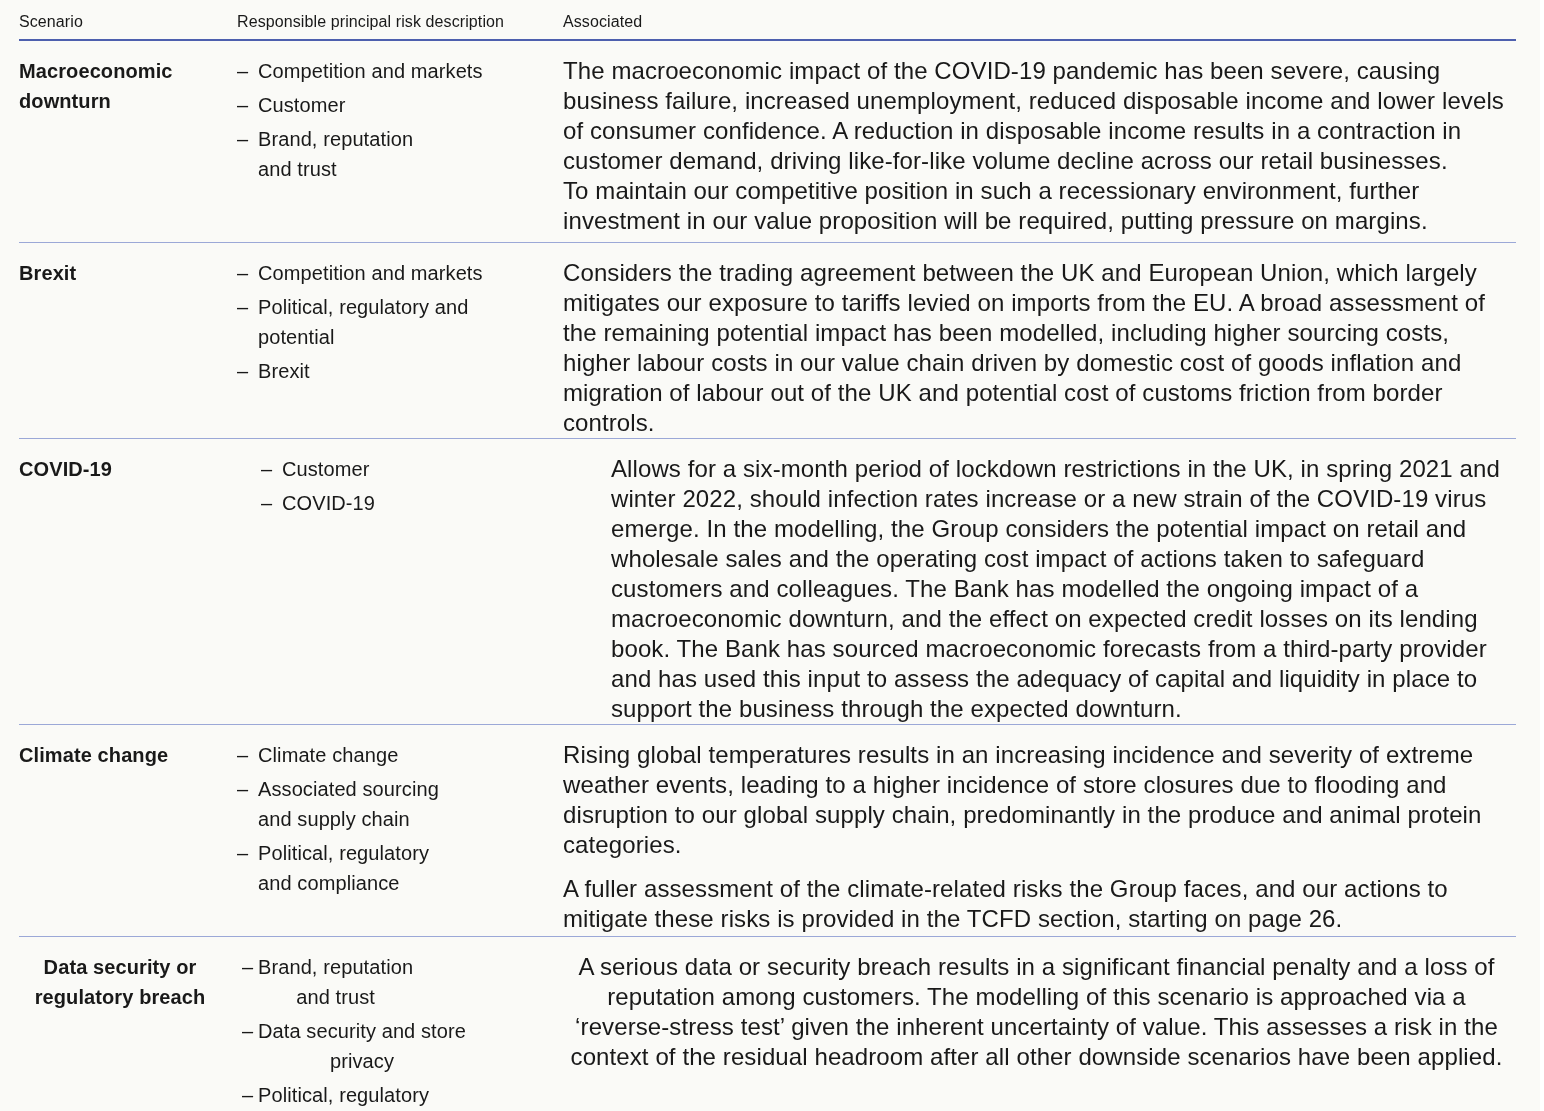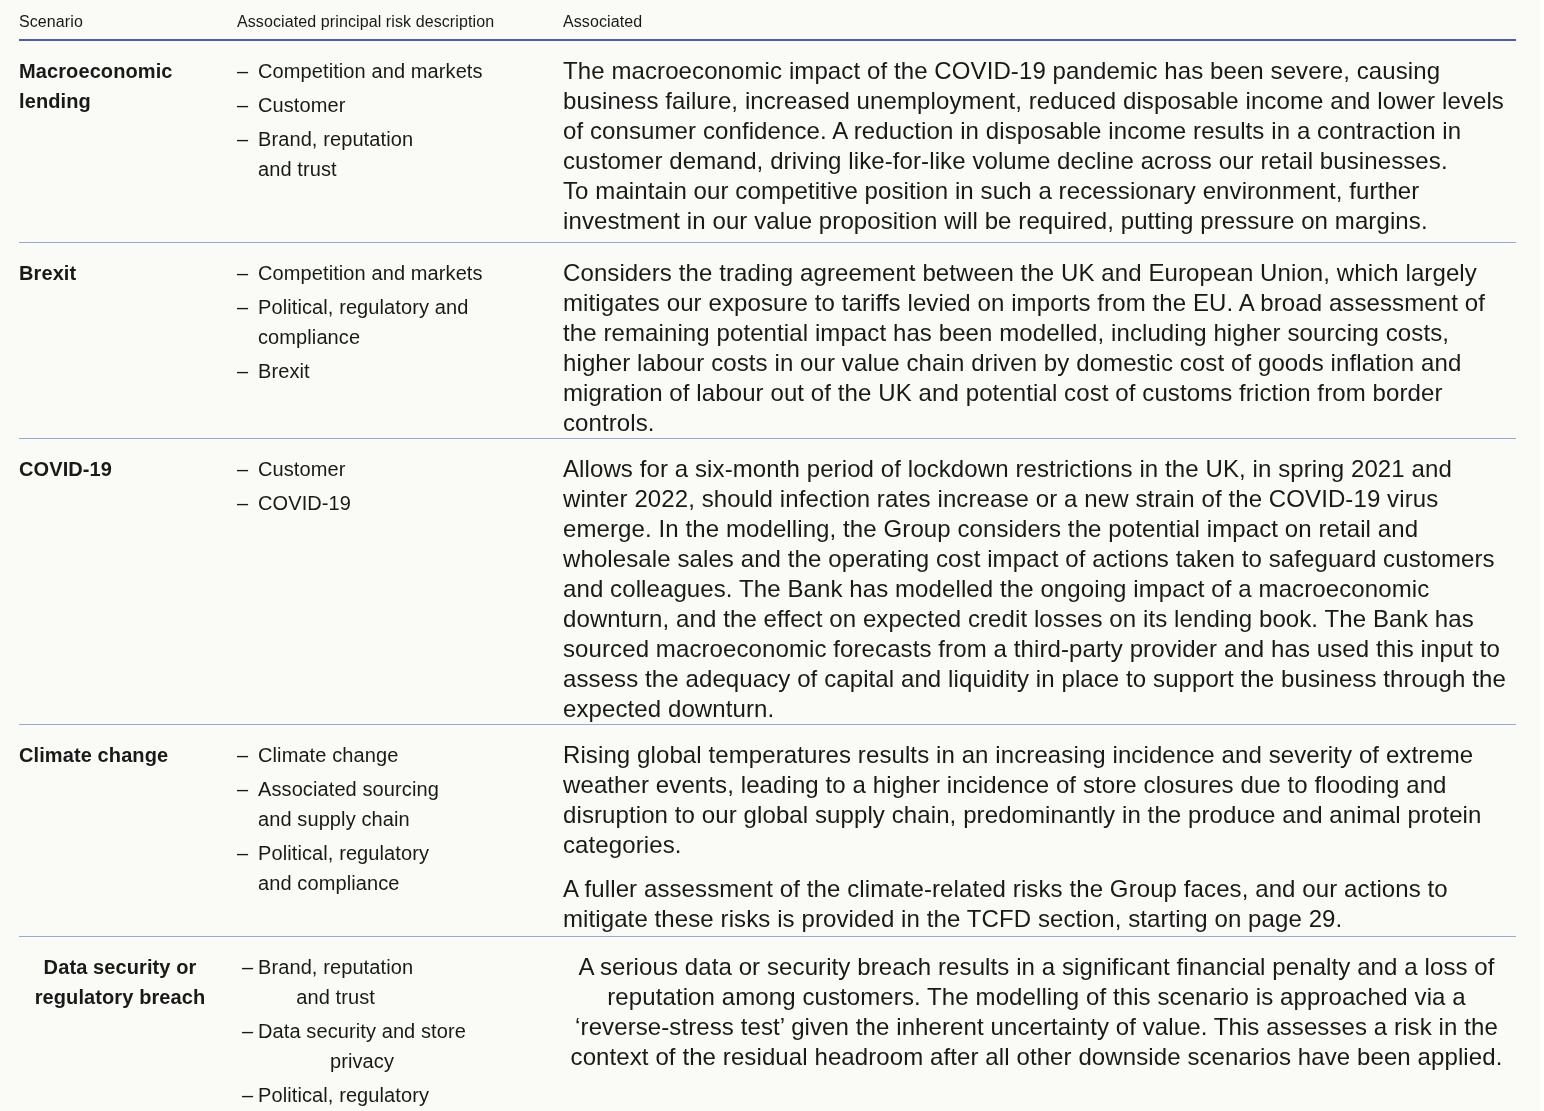--- a/index.html
+++ b/index.html
@@ -35,21 +35,21 @@
   }
   .row {
     display: grid;
     grid-template-columns: 218px 326px 1fr;
     box-sizing: border-box;
     padding-top: 15px;
     border-bottom: 1px solid var(--row-divider, #9ba8d7);
   }
   .tbody .row:nth-child(1) { min-height: 202px; }
   .tbody .row:nth-child(2) { min-height: 170px; }
-  .tbody .row:nth-child(3) { min-height: 256px; }
+  .tbody .row:nth-child(3) { min-height: 256px; gap: 24px; }
   .tbody .row:nth-child(4) { min-height: 212px; }
   .tbody .row:nth-child(5) { min-height: 203px; border-bottom: none; text-align: center; }
   .scenario {
     font-weight: 700;
     font-size: 20px;
     line-height: 30px;
     padding-right: 16px;
     letter-spacing: 0.1px;
   }
   .risk-list {
@@ -89,26 +89,26 @@
     background: var(--bottom-rule, #1442bb);
     margin-top: 0;
   }
 </style>
 </head>
 <body>
 
 <div class="page" style="--bg: #fafaf7; --text: #191919; --header-rule: #4d5fae; --row-divider: #9ba8d7; --bottom-rule: #1442bb;">
   <div class="thead">
     <div class="th">Scenario</div>
-    <div class="th">Associated principal risk description</div>
+    <div class="th">Responsible principal risk description</div>
     <div class="th">Associated</div>
   </div>
   <div class="tbody">
   <div class="row">
-    <div class="scenario">Macroeconomic lending</div>
+    <div class="scenario">Macroeconomic downturn</div>
     <ul class="risk-list">
           <li class="risk-item">
             <span class="dash">–</span>
             <span class="risk-label">Competition and markets</span>
           </li>
           <li class="risk-item">
             <span class="dash">–</span>
             <span class="risk-label">Customer</span>
           </li>
           <li class="risk-item">
@@ -126,21 +126,21 @@
   <div class="row">
     <div class="scenario">Brexit</div>
     <ul class="risk-list">
           <li class="risk-item">
             <span class="dash">–</span>
             <span class="risk-label">Competition and markets</span>
           </li>
           <li class="risk-item">
             <span class="dash">–</span>
             <span class="risk-label">Political, regulatory and
-compliance</span>
+potential</span>
           </li>
           <li class="risk-item">
             <span class="dash">–</span>
             <span class="risk-label">Brexit</span>
           </li>
         </ul>
     <div class="desc">
           <p class="desc-p">Considers the trading agreement between the UK and European Union, which largely mitigates our exposure to tariffs levied on imports from the EU. A broad assessment of the remaining potential impact has been modelled, including higher sourcing costs, higher labour costs in our value chain driven by domestic cost of goods inflation and migration of labour out of the UK and potential cost of customs friction from border controls.</p>
         </div>
   </div>
@@ -175,21 +175,21 @@
 and supply chain</span>
           </li>
           <li class="risk-item">
             <span class="dash">–</span>
             <span class="risk-label">Political, regulatory
 and compliance</span>
           </li>
         </ul>
     <div class="desc">
           <p class="desc-p">Rising global temperatures results in an increasing incidence and severity of extreme weather events, leading to a higher incidence of store closures due to flooding and disruption to our global supply chain, predominantly in the produce and animal protein categories.</p>
-          <p class="desc-p">A fuller assessment of the climate-related risks the Group faces, and our actions to mitigate these risks is provided in the TCFD section, starting on page 29.</p>
+          <p class="desc-p">A fuller assessment of the climate-related risks the Group faces, and our actions to mitigate these risks is provided in the TCFD section, starting on page 26.</p>
         </div>
   </div>
 
   <div class="row">
     <div class="scenario">Data security or regulatory breach</div>
     <ul class="risk-list">
           <li class="risk-item">
             <span class="dash">–</span>
             <span class="risk-label">Brand, reputation
 and trust</span>

